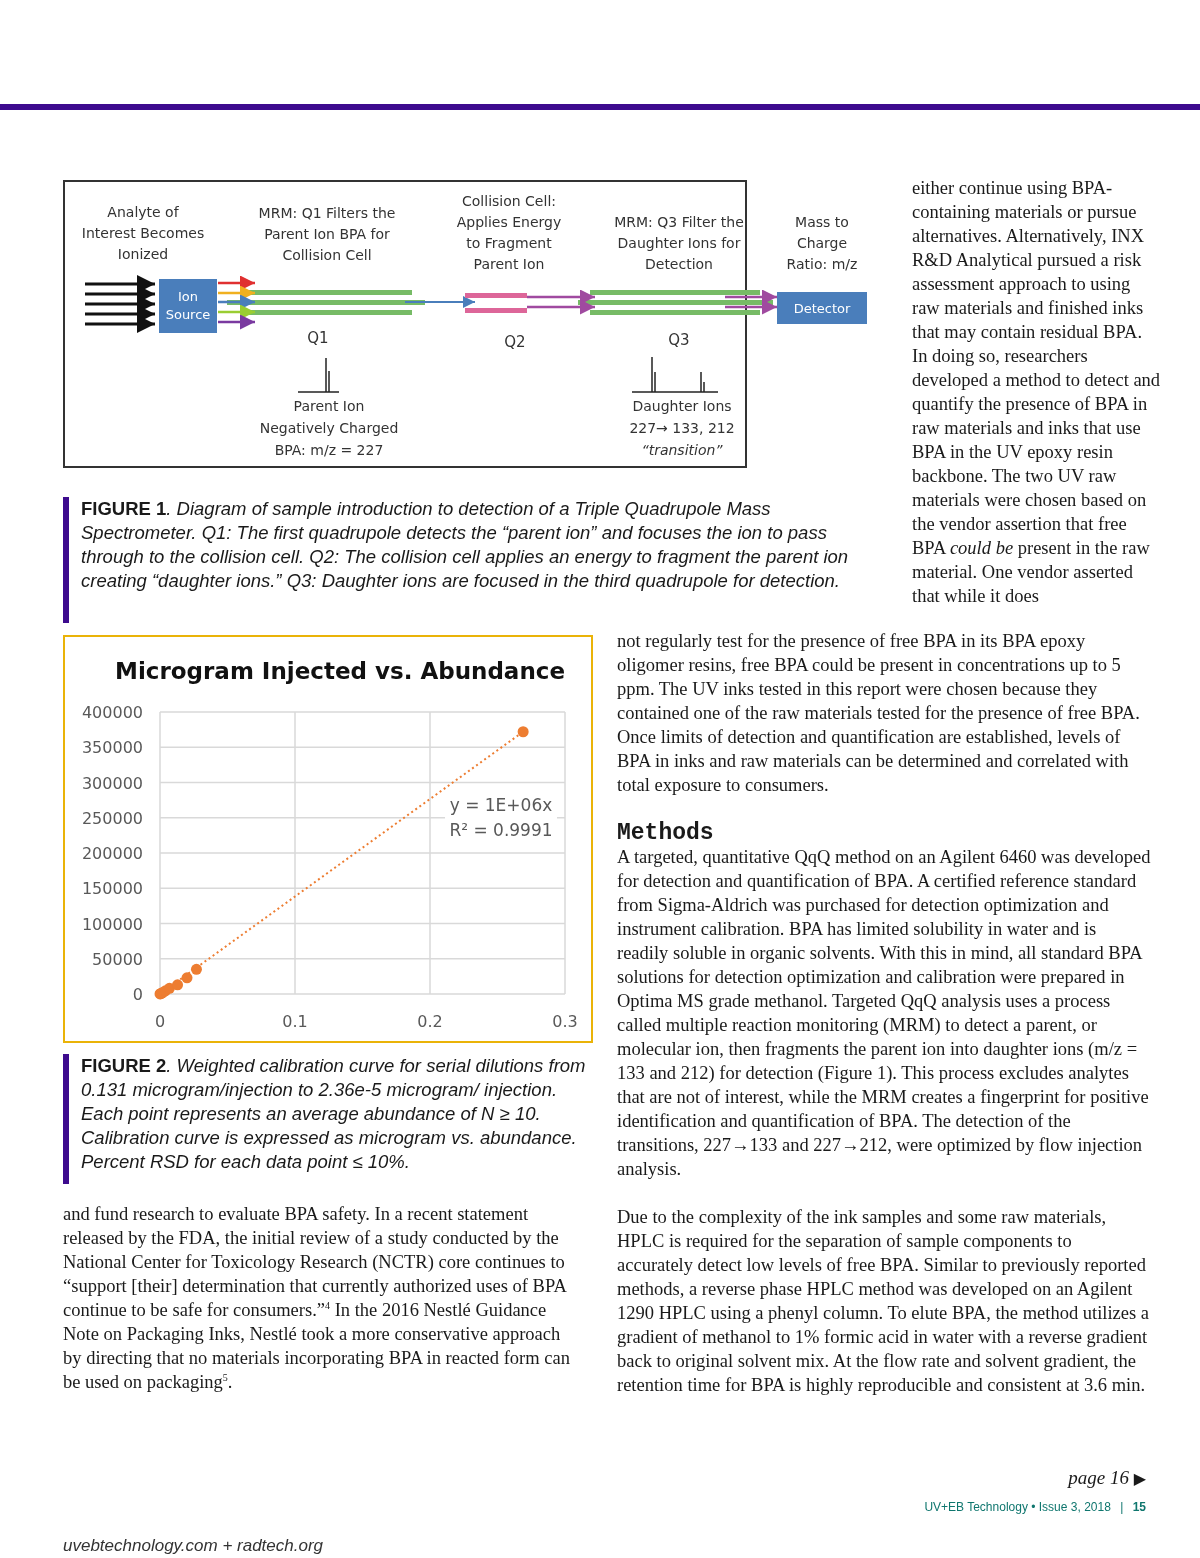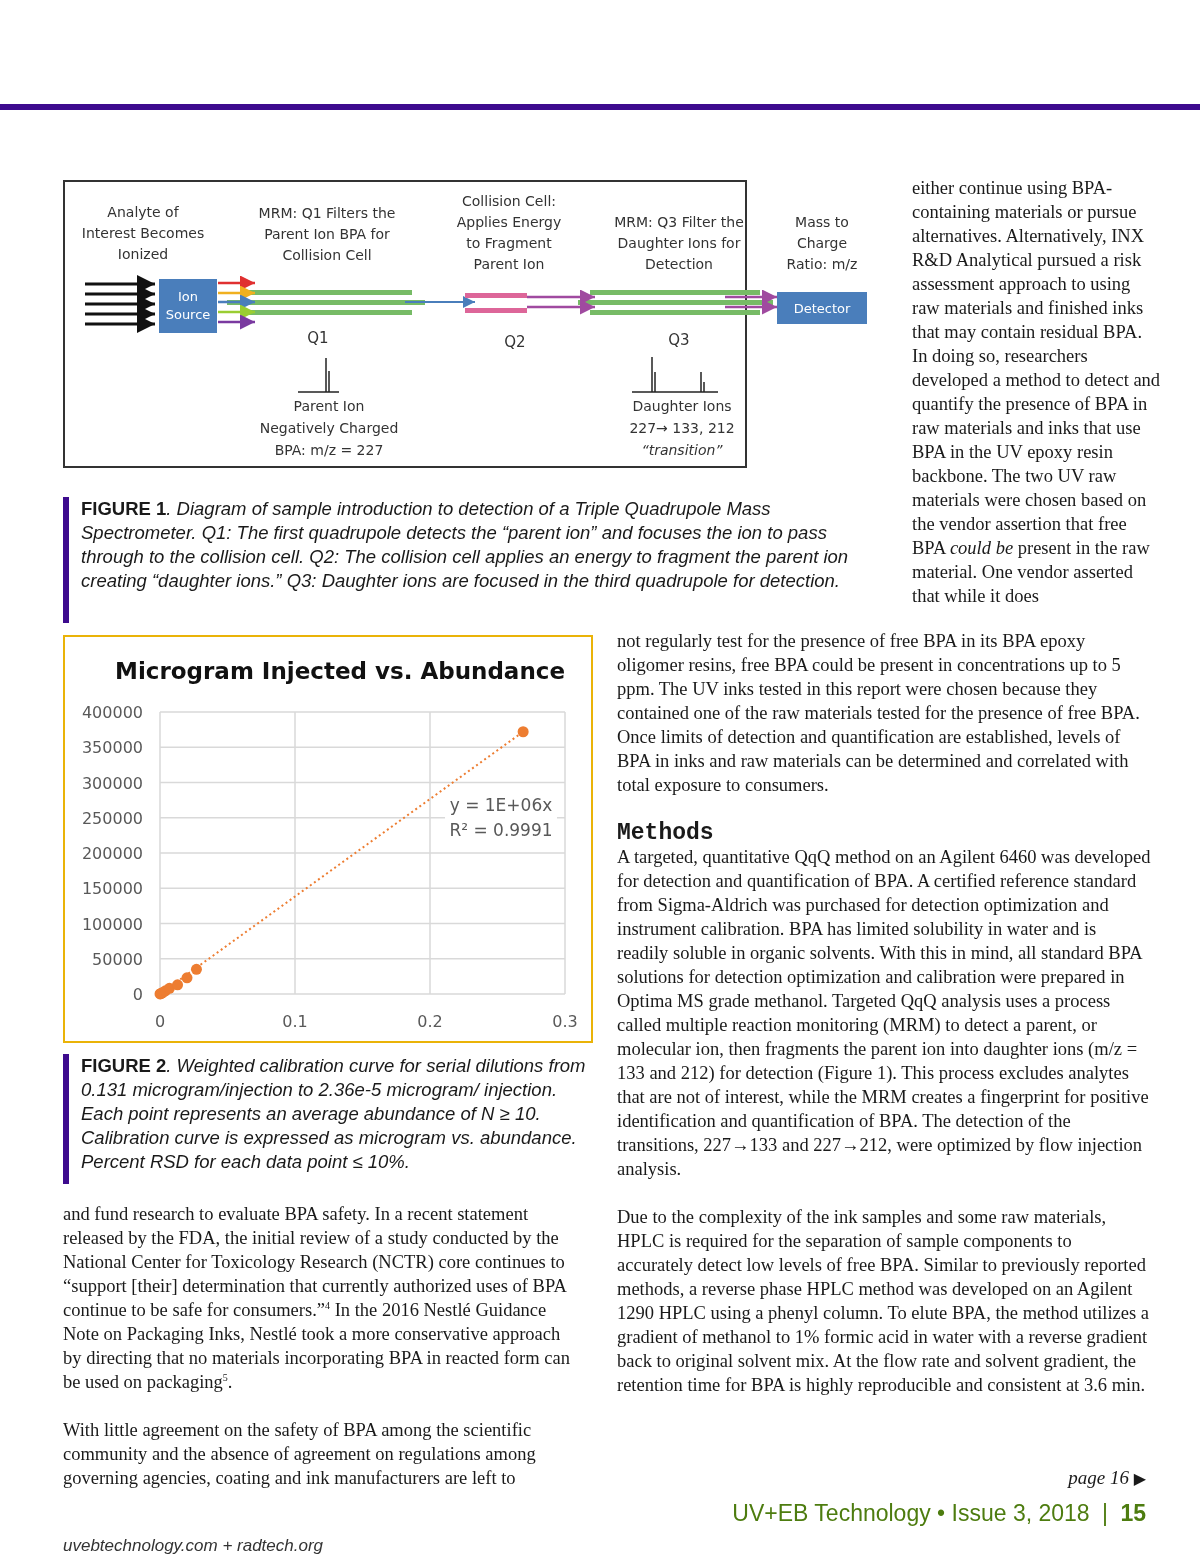--- a/index.html
+++ b/index.html
@@ -7,21 +7,21 @@
   .topbar { position: absolute; left: 0; top: 104px; width: 1200px; height: 6px; background: #3d0b8e; }
   .serif { font-family: "Liberation Serif", serif; font-size: 18.5px; line-height: 24px; color: #1a1a1a; }
   .col-text { position: absolute; }
   .fig1 { position: absolute; left: 63px; top: 180px; width: 684px; height: 288px; border: 2px solid #333; box-sizing: border-box; background: #fff; }
   .fig1 svg { position: absolute; left: 0; top: 0; }
   .caption { position: absolute; font-family: "Liberation Sans", sans-serif; font-size: 18.5px; line-height: 24px; font-style: italic; color: #1a1a1a; border-left: 6px solid #3d0b8e; padding-left: 12px; box-sizing: border-box; }
   .caption b { font-style: normal; font-weight: bold; }
   .fig2 { position: absolute; left: 63px; top: 635px; width: 530px; height: 408px; border: 2px solid #eab308; box-sizing: border-box; background: #fff; }
   .heading { position: absolute; font-family: Liberation Mono, monospace; font-weight: bold; font-size: 23px; }
   .footer-left { position: absolute; left: 63px; top: 1500px; font-family: "Liberation Sans", sans-serif; font-style: italic; font-size: 17px; color: #333; margin-top: 36px; }
-  .footer-right { position: absolute; right: 54px; top: 1500px; font-family: "Liberation Sans", sans-serif; font-size: 23px; color: #4d7c0f; }
+  .footer-right { position: absolute; right: 54px; top: 1500px; font-family: "Liberation Sans", sans-serif; font-size: 12px; color: #0f766e; }
   .footer-right .pn { font-weight: bold; }
   .page-next { position: absolute; right: 54px; top: 1467px; font-family: "Liberation Serif", serif; font-style: italic; font-size: 19px; color: #1a1a1a; }
   p { margin: 0; }
   .gap { height: 24px; }
   sup { font-size: 10px; line-height: 0; }
   .diag-text { font-family: "DejaVu Sans", sans-serif; font-size: 14px; fill: #333; text-anchor: middle; }
 </style>
 </head>
 <body>
 
@@ -182,21 +182,20 @@
 
 <div class="col-text serif" style="left:617px; top:845px; width:535px;">
   <p>A targeted, quantitative QqQ method on an Agilent 6460 was developed for detection and quantification of BPA. A certified reference standard from Sigma-Aldrich was purchased for detection optimization and instrument calibration. BPA has limited solubility in water and is readily soluble in organic solvents. With this in mind, all standard BPA solutions for detection optimization and calibration were prepared in Optima MS grade methanol. Targeted QqQ analysis uses a process called multiple reaction monitoring (MRM) to detect a parent, or molecular ion, then fragments the parent ion into daughter ions (m/z = 133 and 212) for detection (Figure 1). This process excludes analytes that are not of interest, while the MRM creates a fingerprint for positive identification and quantification of BPA. The detection of the transitions, 227→133 and 227→212, were optimized by flow injection analysis.</p>
   <div class="gap"></div>
   <p>Due to the complexity of the ink samples and some raw materials, HPLC is required for the separation of sample components to accurately detect low levels of free BPA. Similar to previously reported methods, a reverse phase HPLC method was developed on an Agilent 1290 HPLC using a phenyl column. To elute BPA, the method utilizes a gradient of methanol to 1% formic acid in water with a reverse gradient back to original solvent mix. At the flow rate and solvent gradient, the retention time for BPA is highly reproducible and consistent at 3.6 min.</p>
 </div>
 
 <div class="col-text serif" style="left:63px; top:1202px; width:520px;">
   <p><span>and fund research to evaluate BPA safety. In a recent statement released by the FDA, the initial review of a study conducted by the National Center for Toxicology Research (NCTR) core continues to “support [their] determination that currently authorized uses of BPA continue to be safe for consumers.”</span><sup>4</sup><span> In the 2016 Nestlé Guidance Note on Packaging Inks, Nestlé took a more conservative approach by directing that no materials incorporating BPA in reacted form can be used on packaging</span><sup>5</sup><span>.</span></p>
   <div class="gap"></div>
-  <p>With little agreement on the safety of BPA among the scientific community and the absence of agreement on regulations among governing agencies, coating and ink manufacturers are left to</p>
 </div>
 
 <div class="page-next">
   <span>page 16</span>
   <span style="font-style:normal;font-size:16px;">▶</span>
 </div>
 <div class="footer-left">uvebtechnology.com  +  radtech.org</div>
 <div class="footer-right">
   <span>UV+EB Technology • Issue 3, 2018</span>
   <span style="margin:0 6px;">|</span>

